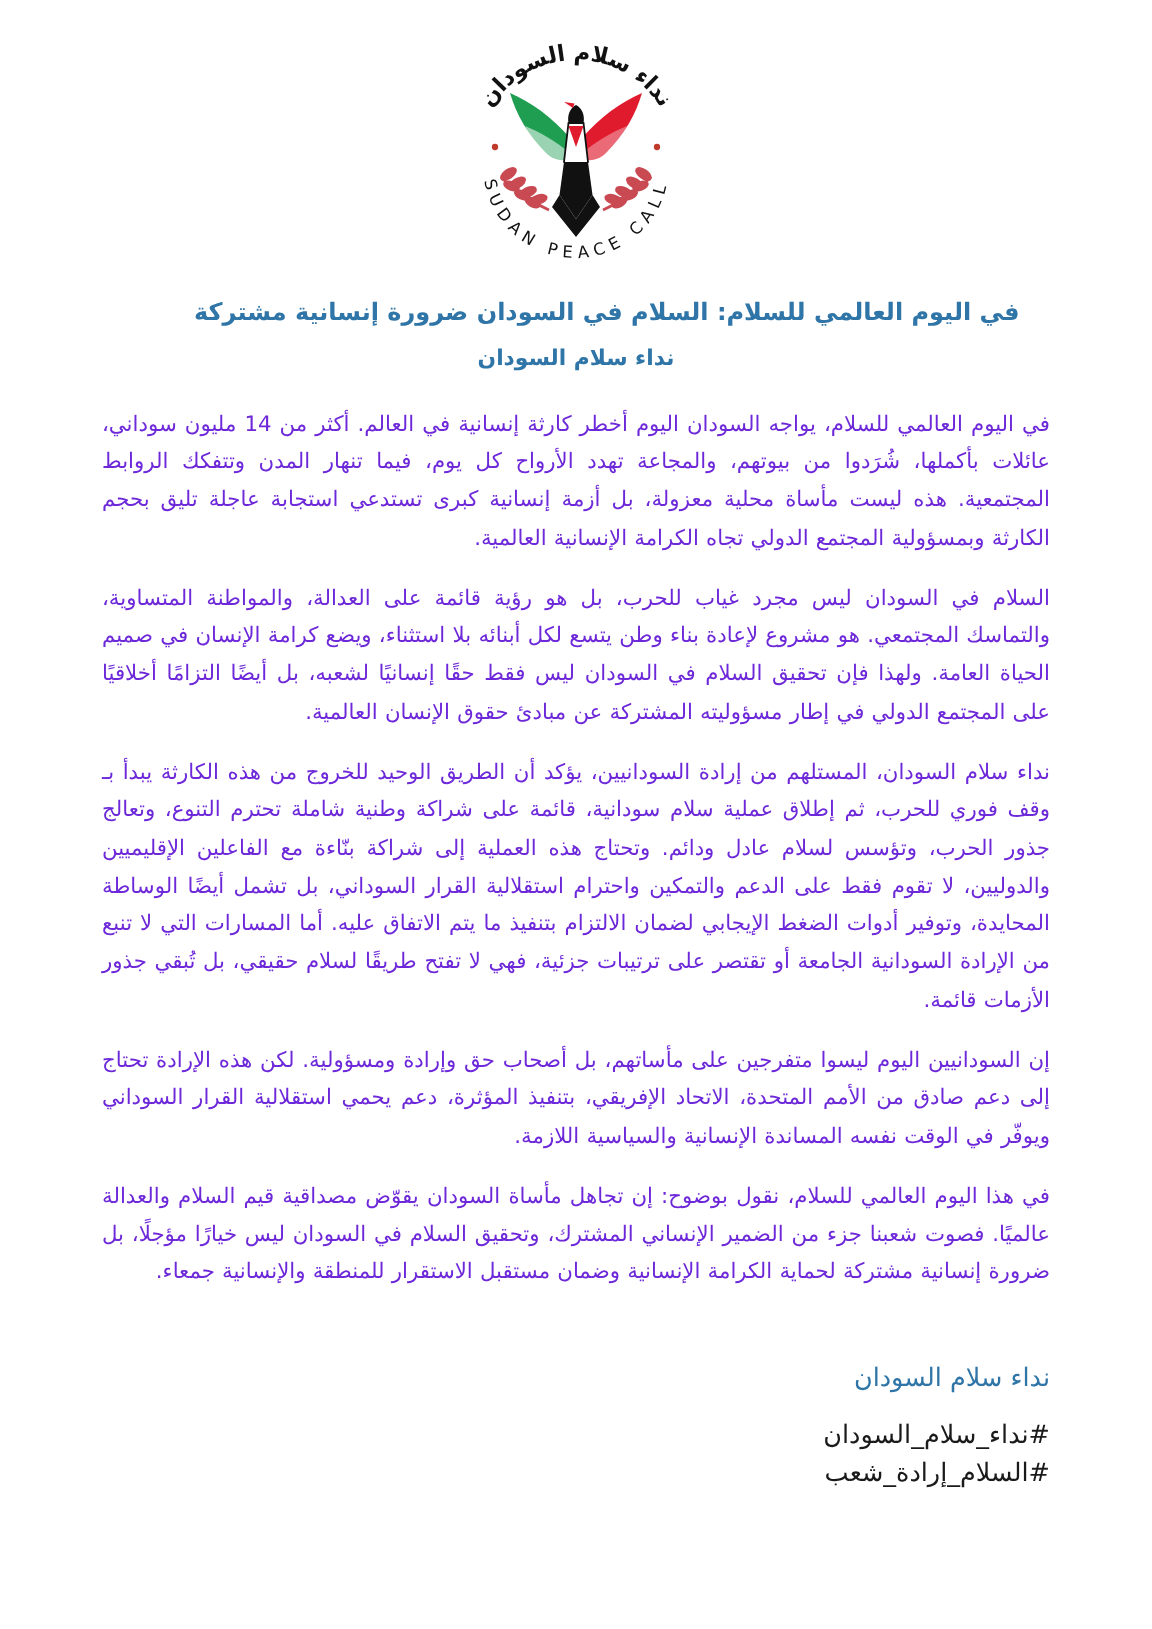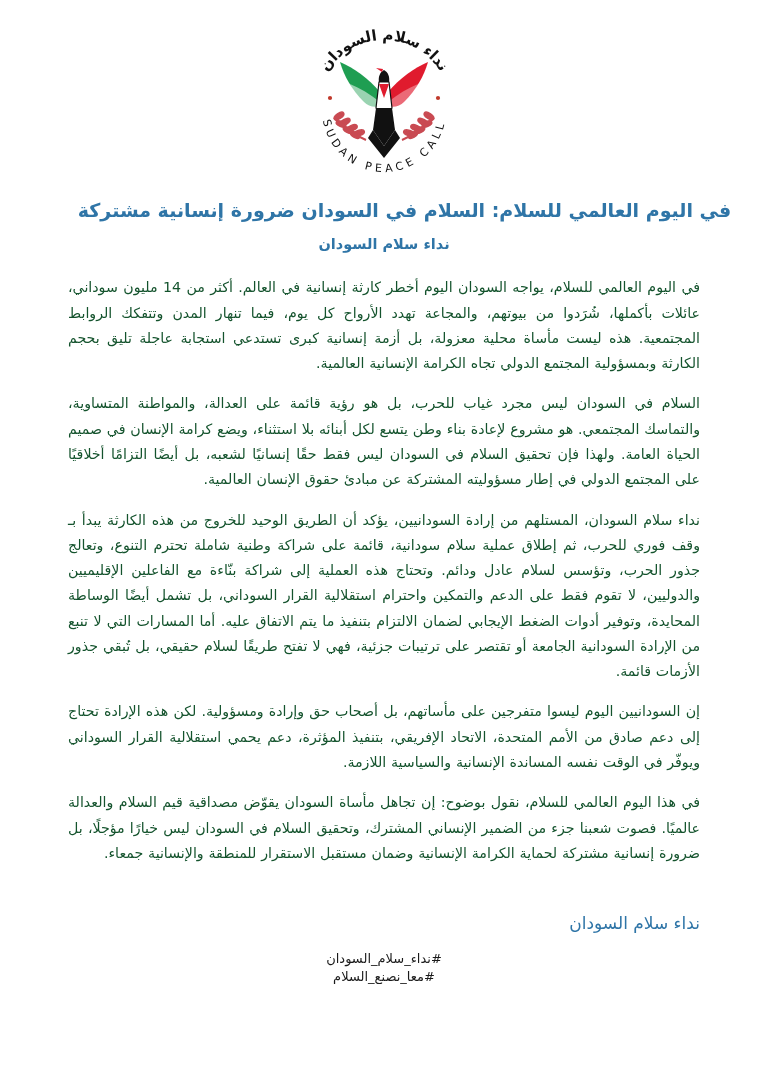--- a/index.html
+++ b/index.html
@@ -40,21 +40,21 @@
   .logo svg { display: block; width: 176px; height: 160px; }
 
   
   .headings {
     margin-top: 22px;
     text-align: center;
   }
   .main-heading {
     color: #2f75a7;
     font-weight: bold;
-    font-size: 19px;
+    font-size: 16px;
     line-height: 1.5;
     letter-spacing: 0;
     margin: 0;
     padding-left: 41px;
   }
   .sub-heading {
     color: #2f75a7;
     font-weight: bold;
     font-size: 14.5px;
     line-height: 1.5;
@@ -65,21 +65,21 @@
   .body-text {
     margin: 0;
     padding: 20px 68px 0 68px;
     box-sizing: border-box;
   }
   .para {
     text-align: justify;
     text-align-last: right;
     font-size: 14.2px;
     line-height: 1.78;
-    color: #14532d;
+    color: #6d28d9;
     margin: 0 0 15px 0;
     word-spacing: 0.02em;
   }
   .para:last-child { margin-bottom: 12px; }
 
   
   .signature-block {
     margin-top: 46px;
     padding: 0 68px 0 68px;
     text-align: right;
@@ -92,25 +92,26 @@
     margin: 0;
   }
   .hashtags {
     margin: 14px 0 0 0;
     padding: 0;
     list-style: none;
     text-align: center;
     padding-right: 0;
   }
   .hashtags li {
-    font-size: 13px;
+    font-size: 17px;
     line-height: 1.42;
     color: #1a1a1a;
     direction: rtl;
     unicode-bidi: isolate;
+    text-align: right;
   }
 </style>
 </head>
 <body>
 
 <div class="page">
 
   <div class="logo-block">
     <div class="logo">
       <svg viewBox="0 0 176 160" xmlns="http://www.w3.org/2000/svg" aria-hidden="true">
@@ -179,17 +180,17 @@
     <p class="para">السلام في السودان ليس مجرد غياب للحرب، بل هو رؤية قائمة على العدالة، والمواطنة المتساوية، والتماسك المجتمعي. هو مشروع لإعادة بناء وطن يتسع لكل أبنائه بلا استثناء، ويضع كرامة الإنسان في صميم الحياة العامة. ولهذا فإن تحقيق السلام في السودان ليس فقط حقًا إنسانيًا لشعبه، بل أيضًا التزامًا أخلاقيًا على المجتمع الدولي في إطار مسؤوليته المشتركة عن مبادئ حقوق الإنسان العالمية.</p>
     <p class="para">نداء سلام السودان، المستلهم من إرادة السودانيين، يؤكد أن الطريق الوحيد للخروج من هذه الكارثة يبدأ بـ وقف فوري للحرب، ثم إطلاق عملية سلام سودانية، قائمة على شراكة وطنية شاملة تحترم التنوع، وتعالج جذور الحرب، وتؤسس لسلام عادل ودائم. وتحتاج هذه العملية إلى شراكة بنّاءة مع الفاعلين الإقليميين والدوليين، لا تقوم فقط على الدعم والتمكين واحترام استقلالية القرار السوداني، بل تشمل أيضًا الوساطة المحايدة، وتوفير أدوات الضغط الإيجابي لضمان الالتزام بتنفيذ ما يتم الاتفاق عليه. أما المسارات التي لا تنبع من الإرادة السودانية الجامعة أو تقتصر على ترتيبات جزئية، فهي لا تفتح طريقًا لسلام حقيقي، بل تُبقي جذور الأزمات قائمة.</p>
     <p class="para">إن السودانيين اليوم ليسوا متفرجين على مأساتهم، بل أصحاب حق وإرادة ومسؤولية. لكن هذه الإرادة تحتاج إلى دعم صادق من الأمم المتحدة، الاتحاد الإفريقي، بتنفيذ المؤثرة، دعم يحمي استقلالية القرار السوداني ويوفّر في الوقت نفسه المساندة الإنسانية والسياسية اللازمة.</p>
     <p class="para">في هذا اليوم العالمي للسلام، نقول بوضوح: إن تجاهل مأساة السودان يقوّض مصداقية قيم السلام والعدالة عالميًا. فصوت شعبنا جزء من الضمير الإنساني المشترك، وتحقيق السلام في السودان ليس خيارًا مؤجلًا، بل ضرورة إنسانية مشتركة لحماية الكرامة الإنسانية وضمان مستقبل الاستقرار للمنطقة والإنسانية جمعاء.</p>
   </div>
 
   <div class="signature-block">
     <p class="signature">نداء سلام السودان</p>
     <ul class="hashtags">
       <li>#نداء_سلام_السودان</li>
-      <li>#معا_نصنع_السلام</li>
+      <li>#السلام_إرادة_شعب</li>
     </ul>
   </div>
 
 </div>
 
 </body></html>

